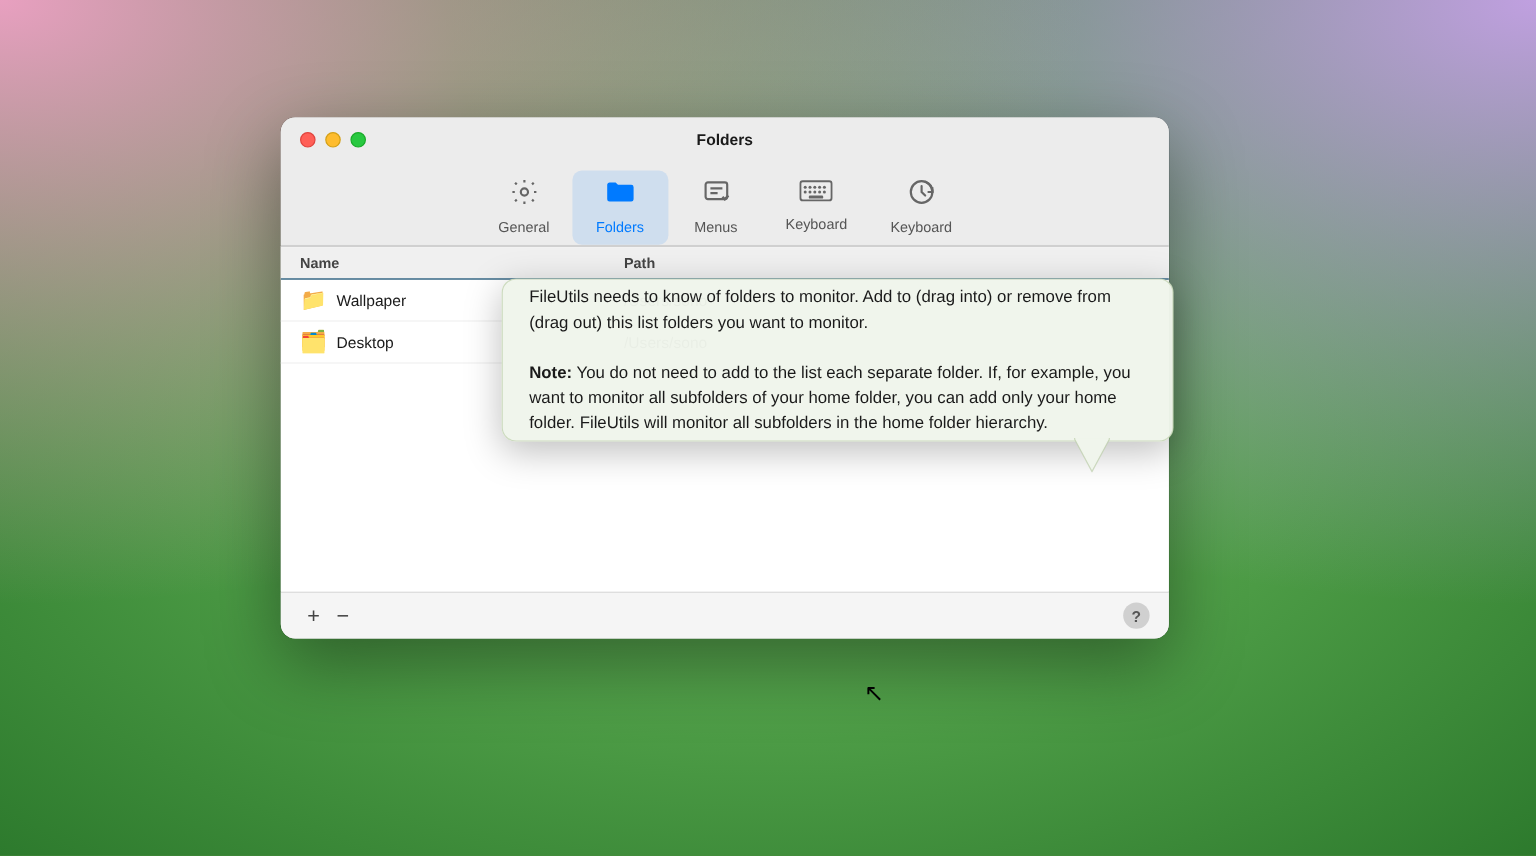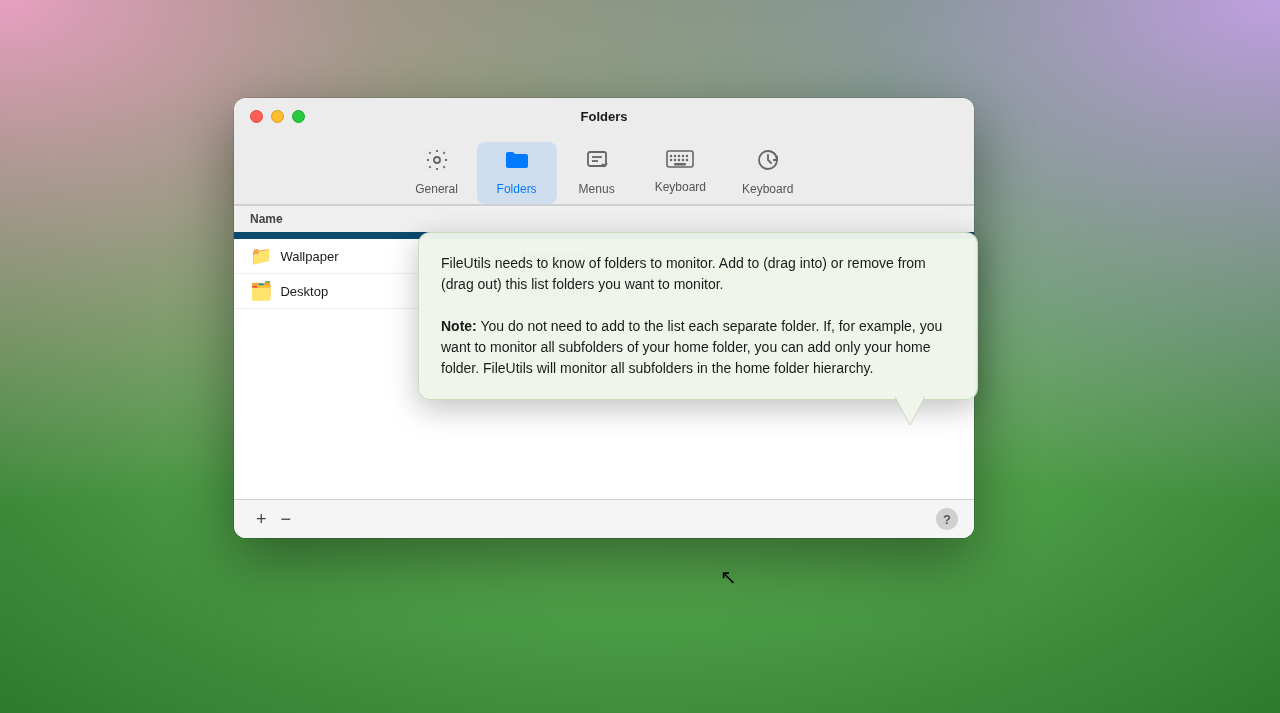--- a/index.html
+++ b/index.html
@@ -114,21 +114,21 @@
     
     .content {
       background: #ffffff;
       border-top: 1px solid #d0d0d0;
     }
 
     .table-header {
       display: flex;
       padding: 6px 16px;
       background: #f0f0f0;
-      border-bottom: 7px solid #0c4a6e;
+      border-bottom: 1px solid #0c4a6e;
       font-size: 12px;
       font-weight: 600;
       color: #444;
     }
 
     .col-name { width: 270px; }
     .col-path { flex: 1; }
 
     .table-body {
       min-height: 260px;
@@ -207,21 +207,21 @@
 
     
     .tooltip {
       position: absolute;
       top: 232px;
       left: 418px;
       width: 560px;
       background: rgba(240, 245, 235, 0.97);
       border: 1px solid rgba(180,200,160,0.6);
       border-radius: 12px;
-      padding: 20px 22px;
+      padding: 4px 22px;
       font-size: 14px;
       line-height: 1.5;
       color: #1a1a1a;
       box-shadow: 0 8px 30px rgba(0,0,0,0.25);
     }
 
     .tooltip p {
       margin: 0;
     }
 
@@ -338,20 +338,21 @@
         </span>
         <span class="label">Keyboard</span>
       </div>
     </div>
   </div>
 
   <div class="content">
 
     <div class="table-header">
       <div class="col-name">Name</div>
+      <div class="col-path">Path</div>
     </div>
 
     <div class="table-body">
 
       <div class="table-row">
         <div class="row-name">
           <span class="folder-icon folder-blue">📁</span>
           <span>Wallpaper</span>
         </div>
         <div class="row-path">/Users/sono</div>

